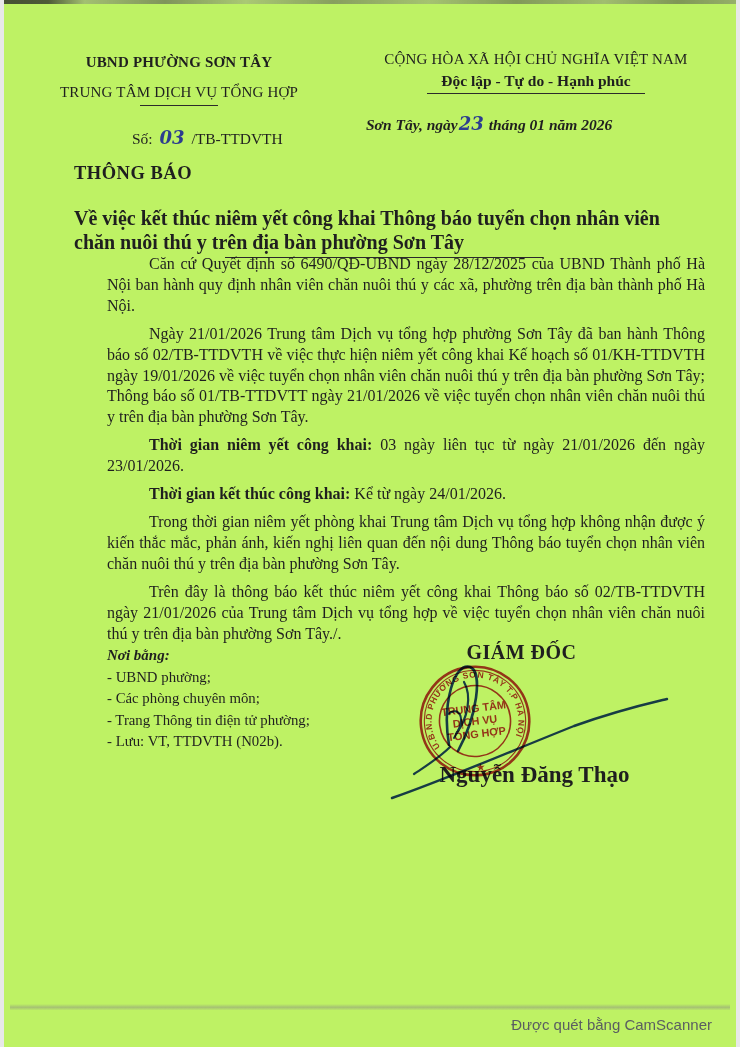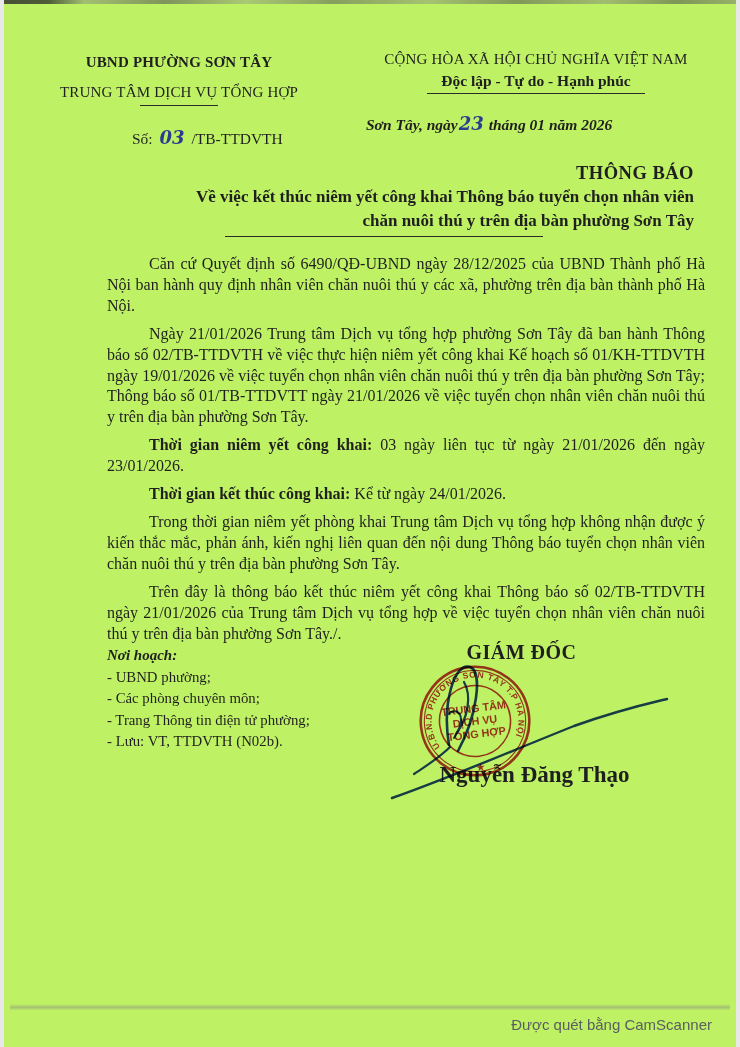--- a/index.html
+++ b/index.html
@@ -28,23 +28,23 @@
   .hdr-right{position:absolute;left:362px;top:51px;width:340px;text-align:center;}
   .hdr-right .l1{font-size:15px;font-weight:normal;letter-spacing:.2px;text-align:center;}
   .hdr-right .l2{font-size:15.5px;font-weight:bold;margin-top:4px;}
   .hdr-right .rule{width:218px;border-top:1.5px solid #2b2b2b;margin:3px auto 0;}
   .so-line{position:absolute;left:128px;top:127px;font-size:15.5px;}
   .handwr{font-family:"DejaVu Serif",serif;font-style:italic;font-weight:bold;
           color:#2c3d8f;font-size:18px;padding:0 3px;}
   .date-line{position:absolute;left:362px;top:113px;width:340px;text-align:left;
              font-size:15.5px;font-weight:bold;font-style:italic;}
   .date-line .handwr{font-size:18px;padding:0 1px;}
-  .title-block{position:absolute;left:70px;top:163px;width:620px;text-align:right;}
+  .title-block{position:absolute;left:70px;top:163px;width:620px;text-align:left;}
   .title-block .h1{font-size:18.5px;font-weight:bold;letter-spacing:.5px;}
-  .title-block .sub{font-size:17px;font-weight:bold;line-height:24px;margin-top:1px;}
+  .title-block .sub{font-size:20px;font-weight:bold;line-height:24px;margin-top:22px;}
   .title-block .rule{width:318px;border-top:1.5px solid #2a2a2a;margin:3px auto 0;}
   .body-text{position:absolute;left:103px;top:254px;width:598px;
              font-size:16px;line-height:20.9px;text-align:justify;}
   .body-text p{margin:0 0 7px 0;text-indent:42px;}
   .body-text .lead{font-weight:bold;}
   .recipients{position:absolute;left:103px;top:645px;font-size:14.8px;line-height:21.5px;}
   .recipients .label{font-weight:bold;font-style:italic;font-size:15px;}
   .director{position:absolute;left:400px;top:641px;width:235px;text-align:center;
             font-size:20px;font-weight:bold;letter-spacing:.5px;}
   .signer-name{position:absolute;left:418px;top:762px;width:225px;text-align:center;
@@ -104,21 +104,21 @@
   <div class="body-text">
     <p>Căn cứ Quyết định số 6490/QĐ-UBND ngày 28/12/2025 của UBND Thành phố Hà Nội ban hành quy định nhân viên chăn nuôi thú y các xã, phường trên địa bàn thành phố Hà Nội.</p>
     <p>Ngày 21/01/2026 Trung tâm Dịch vụ tổng hợp phường Sơn Tây đã ban hành Thông báo số 02/TB-TTDVTH về việc thực hiện niêm yết công khai Kế hoạch số 01/KH-TTDVTH ngày 19/01/2026 về việc tuyển chọn nhân viên chăn nuôi thú y trên địa bàn phường Sơn Tây; Thông báo số 01/TB-TTDVTT ngày 21/01/2026 về việc tuyển chọn nhân viên chăn nuôi thú y trên địa bàn phường Sơn Tây.</p>
     <p><span class="lead">Thời gian niêm yết công khai:</span><span> 03 ngày liên tục từ ngày 21/01/2026 đến ngày 23/01/2026.</span></p>
     <p><span class="lead">Thời gian kết thúc công khai:</span><span> Kể từ ngày 24/01/2026.</span></p>
     <p>Trong thời gian niêm yết phòng khai Trung tâm Dịch vụ tổng hợp không nhận được ý kiến thắc mắc, phản ánh, kiến nghị liên quan đến nội dung Thông báo tuyển chọn nhân viên chăn nuôi thú y trên địa bàn phường Sơn Tây.</p>
     <p>Trên đây là thông báo kết thúc niêm yết công khai Thông báo số 02/TB-TTDVTH ngày 21/01/2026 của Trung tâm Dịch vụ tổng hợp về việc tuyển chọn nhân viên chăn nuôi thú y trên địa bàn phường Sơn Tây./.</p>
   </div>
 
   <div class="recipients">
-    <div class="label">Nơi hoạch:</div>
+    <div class="label">Nơi bằng:</div>
     <div>- UBND phường;</div>
     <div>- Các phòng chuyên môn;</div>
     <div>- Trang Thông tin điện tử phường;</div>
     <div>- Lưu: VT, TTDVTH (N02b).</div>
   </div>
 
   <div class="director">GIÁM ĐỐC</div>
   <div class="signer-name">Nguyễn Đăng Thạo</div>
 
   <svg class="stamp-svg" viewBox="0 0 150 150">

